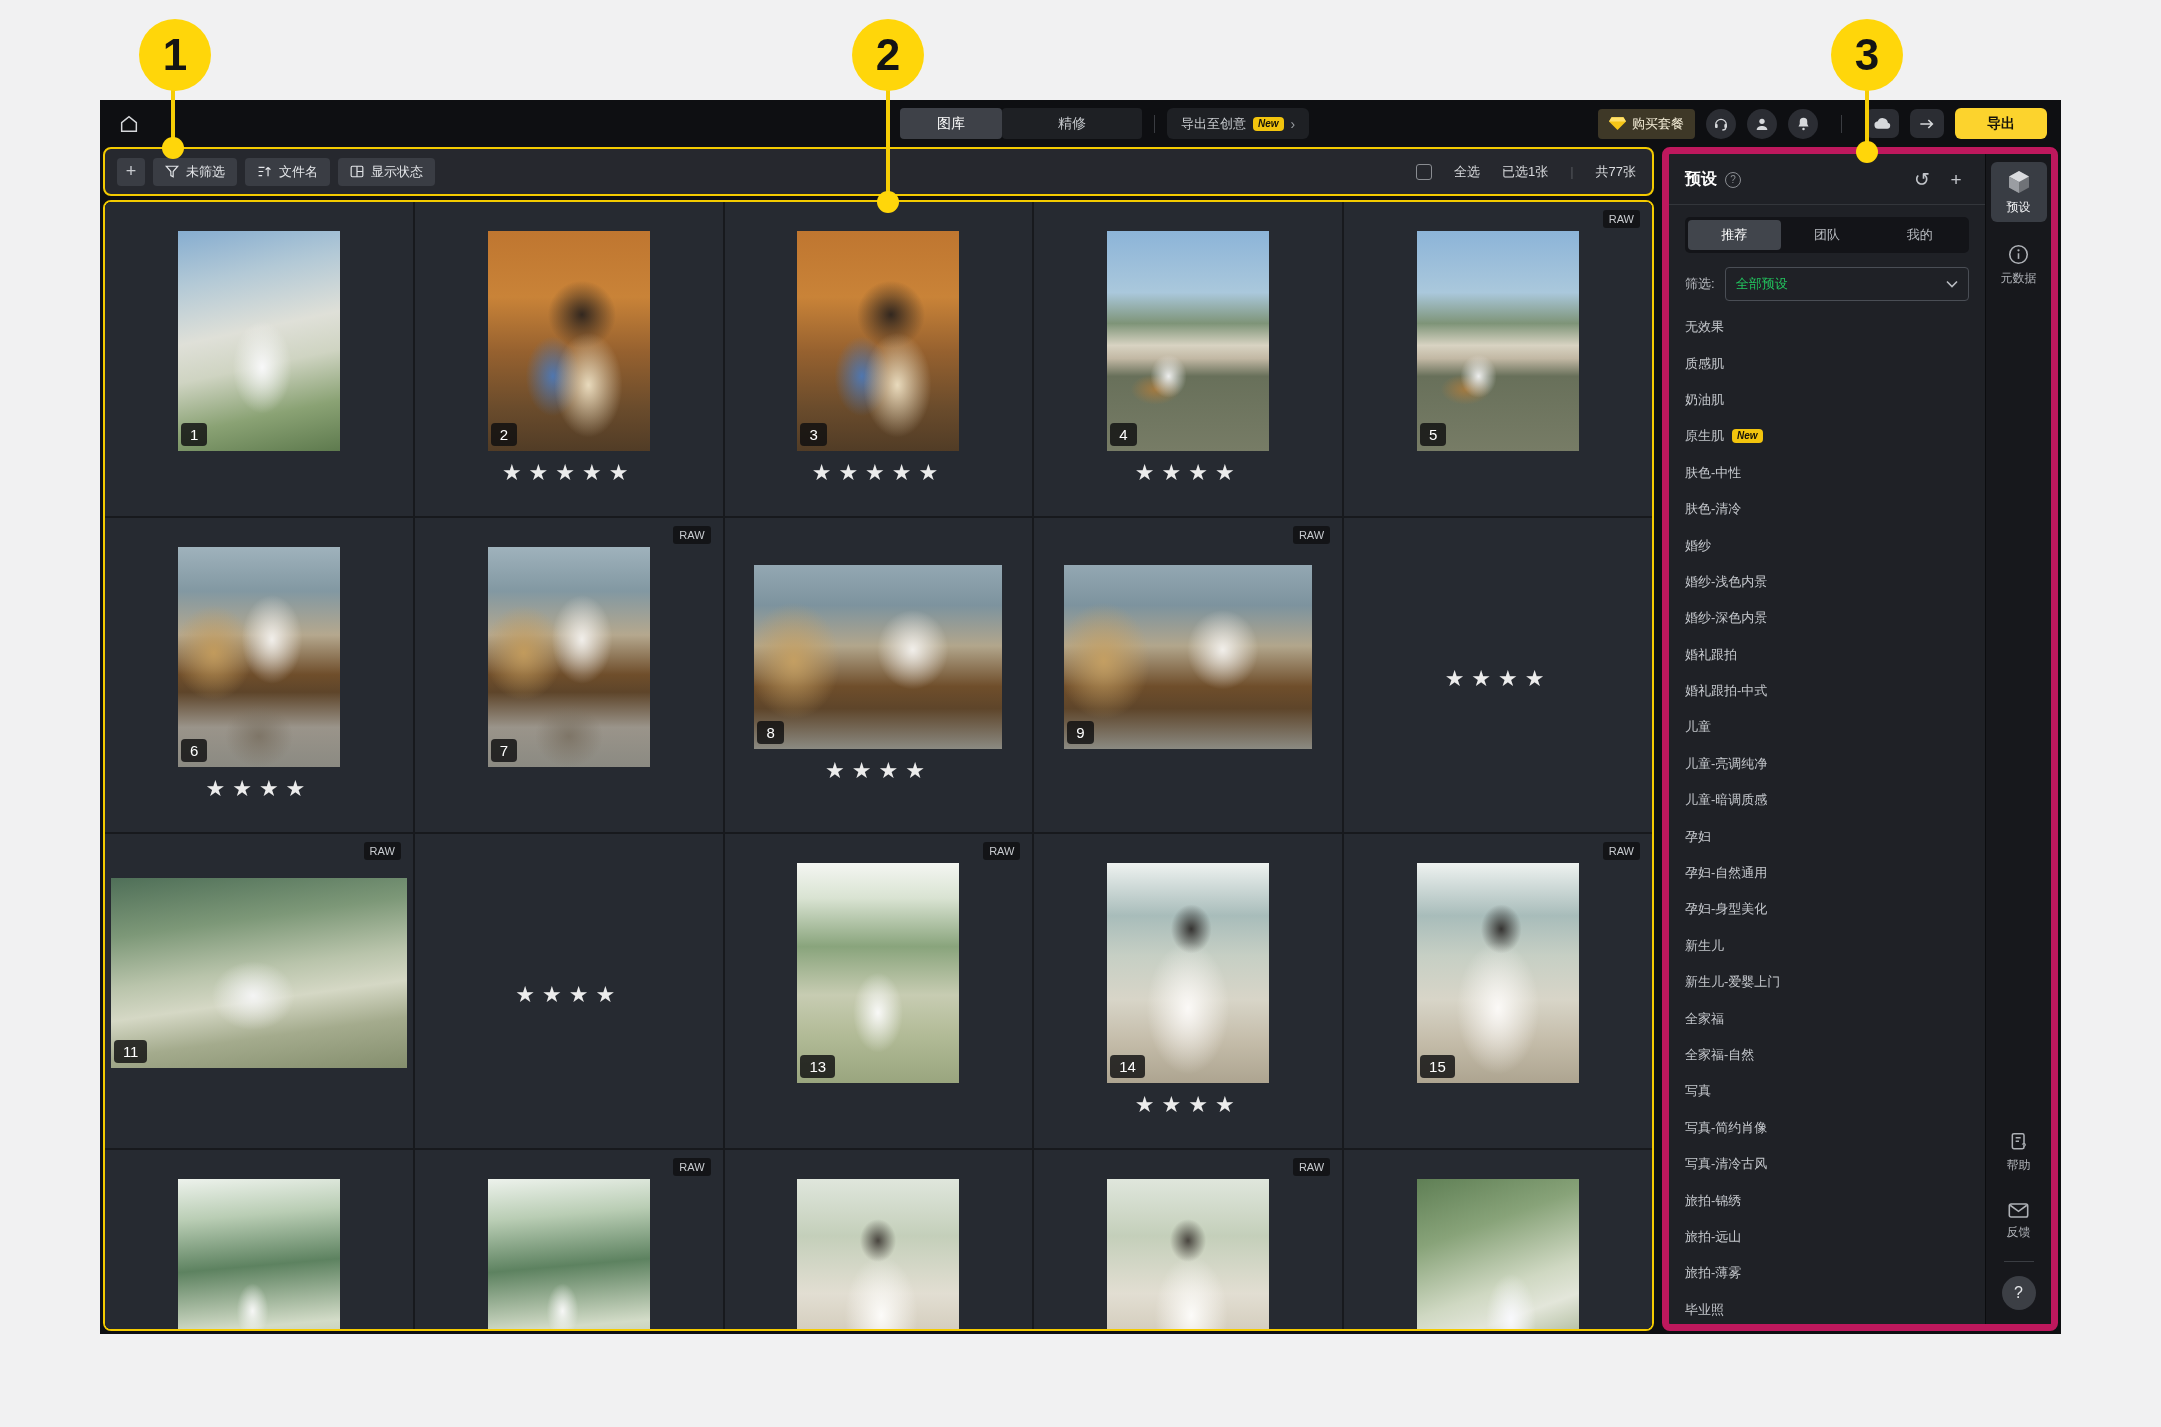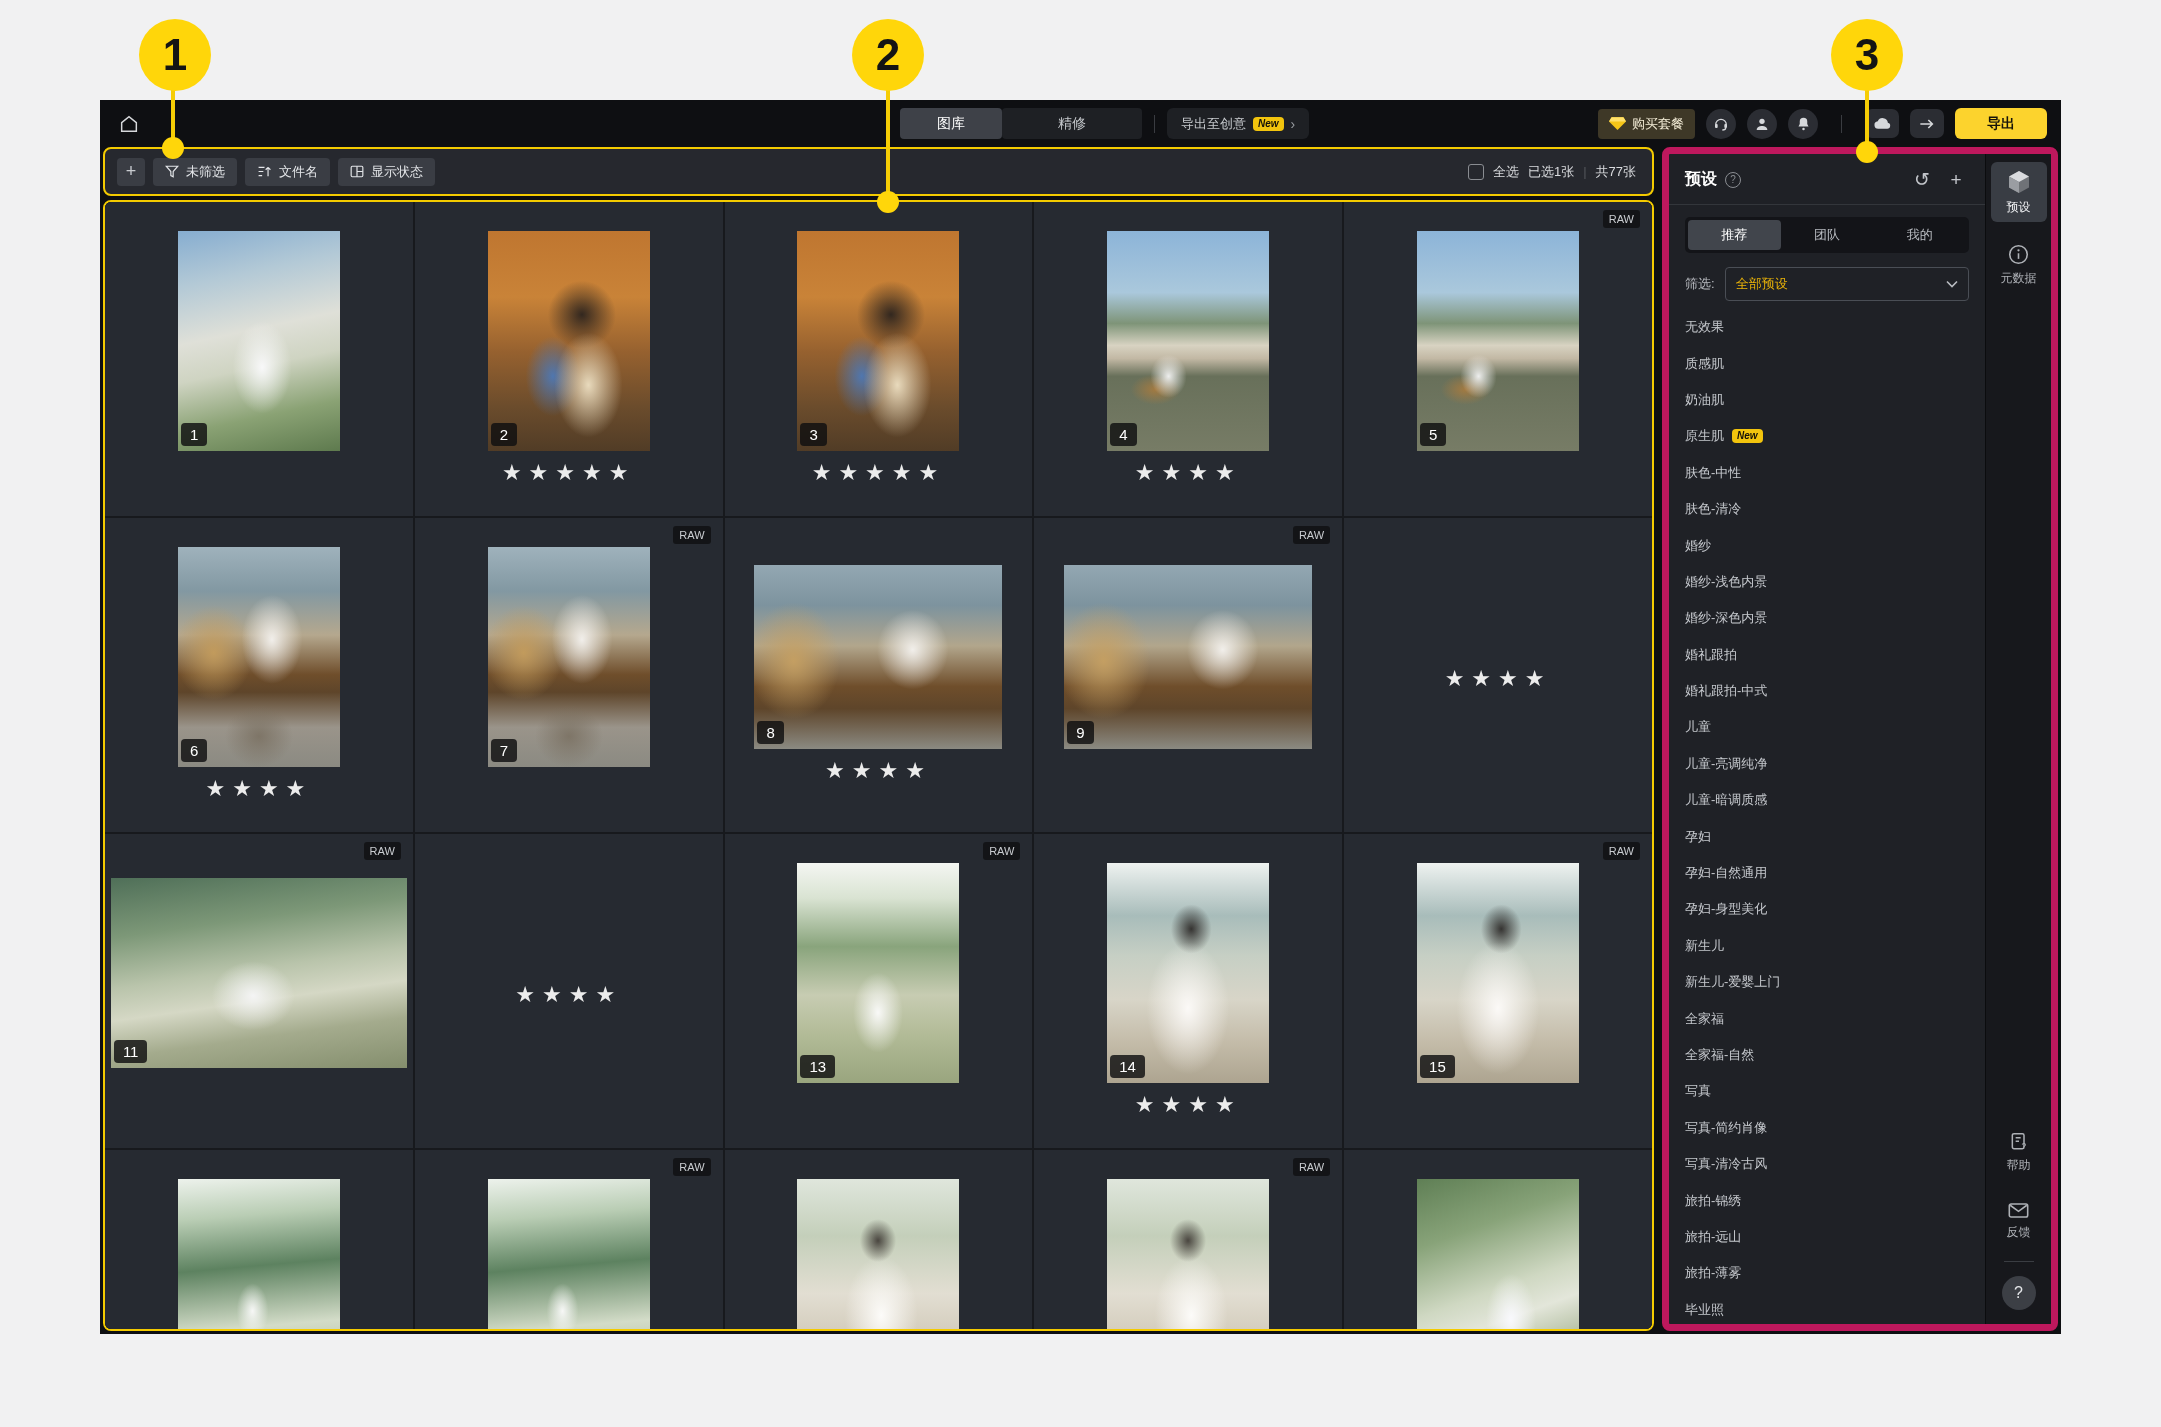--- a/index.html
+++ b/index.html
@@ -27,21 +27,21 @@
   .buy-plan { height:30px; background:#3e3827; border-radius:4px; display:flex; align-items:center; gap:6px; padding:0 11px; color:#f3ecd6; font-size:13px; cursor:pointer; }
   .circ-btn { width:30px; height:30px; border-radius:50%; background:#2b2d33; display:flex; align-items:center; justify-content:center; cursor:pointer; }
   .sq-btn { width:34px; height:29px; border-radius:7px; background:#2b2d33; display:flex; align-items:center; justify-content:center; cursor:pointer; }
   .export-btn { width:92px; height:31px; background:#fcd32d; border-radius:6px; display:flex; align-items:center; justify-content:center; color:#16140a; font-size:14px; font-weight:bold; cursor:pointer; }
 
   
   .toolbar { position:absolute; left:3px; top:47px; width:1551px; height:49px; background:#26282e;
     border:2px solid #f4cb00; border-radius:8px; display:flex; align-items:center; padding:0 12px; }
   .tb-add { width:28px; height:28px; background:#3a3d44; border-radius:4px; color:#c9ccd0; font-size:18px; display:flex; align-items:center; justify-content:center; cursor:pointer; }
   .tb-btn { height:28px; background:#3a3d44; border-radius:4px; color:#e4e6e9; font-size:13px; display:flex; align-items:center; gap:7px; padding:0 12px; margin-left:8px; cursor:pointer; }
-  .tb-right { margin-left:auto; display:flex; align-items:center; gap:9px; padding-right:4px; color:#d9dbde; font-size:13px; }
+  .tb-right { margin-left:auto; display:flex; align-items:center; gap:22px; padding-right:4px; color:#d9dbde; font-size:13px; }
   .checkbox { width:16px; height:16px; border:1.5px solid #8a8d92; border-radius:3px; cursor:pointer; }
   .tb-sep { color:#54575c; }
 
   
   .grid-region { position:absolute; left:3px; top:100px; width:1551px; height:1131px;
     border:2px solid #f4cb00; border-radius:8px; overflow:hidden; background:#17191d; }
   .grid { display:grid; grid-template-columns:repeat(5,1fr); grid-auto-rows:314px; gap:2px; background:#17191d; }
   .cell { position:relative; background:#262a31; display:flex; flex-direction:column; align-items:center; justify-content:center; cursor:pointer; }
   .thumb { position:relative; flex:none; }
   .thumb.portrait { width:162px; height:220px; }
@@ -73,21 +73,21 @@
   .q-circle { width:16px; height:16px; border:1.4px solid #8a8d92; border-radius:50%; color:#8a8d92; font-size:10px; display:flex; align-items:center; justify-content:center; cursor:pointer; }
   .p-head-spacer { flex:1; }
   .ihead { color:#c2c5ca; font-size:19px; cursor:pointer; width:26px; text-align:center; }
   .p-divider { border-top:1px solid #33363b; margin:13px -16px 12px; }
   .p-tabs { display:flex; background:#131418; border-radius:5px; padding:3px; }
   .p-tab { flex:1; height:30px; display:flex; align-items:center; justify-content:center; color:#b9bcc1; font-size:13px; border-radius:4px; cursor:pointer; }
   .p-tab.active { background:#41454c; color:#ffffff; }
   .p-filter { margin-top:14px; display:flex; align-items:center; gap:10px; }
   .p-filter-label { color:#b9bcc1; font-size:13px; flex:none; }
   .p-select { flex:1; height:34px; border:1px solid #4a4e55; border-radius:4px; display:flex; align-items:center; justify-content:space-between; padding:0 10px; cursor:pointer; }
-  .p-select-value { color:#eab308; font-size:13px; }
+  .p-select-value { color:#22c55e; font-size:13px; }
   .p-list { margin-top:8px; flex:1; overflow:hidden; }
   .preset-item { height:36.4px; display:flex; align-items:center; gap:8px; color:#c6c9ce; font-size:13px; cursor:pointer; }
 
   
   .rail { width:66px; background:#17181c; border-left:1px solid #0b0c0e; display:flex; flex-direction:column; align-items:center; justify-content:space-between; padding:8px 0 14px; }
   .rail-group { display:flex; flex-direction:column; align-items:center; gap:14px; }
   .rail-item { width:56px; padding:8px 0 6px; border-radius:6px; display:flex; flex-direction:column; align-items:center; gap:5px; color:#aeb1b6; font-size:12px; cursor:pointer; }
   .rail-item.active { background:#393d44; color:#f2f3f5; }
   .rail-div { width:30px; border-top:1px solid #3a3d42; }
   .rail-fab { width:34px; height:34px; border-radius:50%; background:#3c3f45; color:#e4e6e9; font-size:16px; display:flex; align-items:center; justify-content:center; cursor:pointer; }

